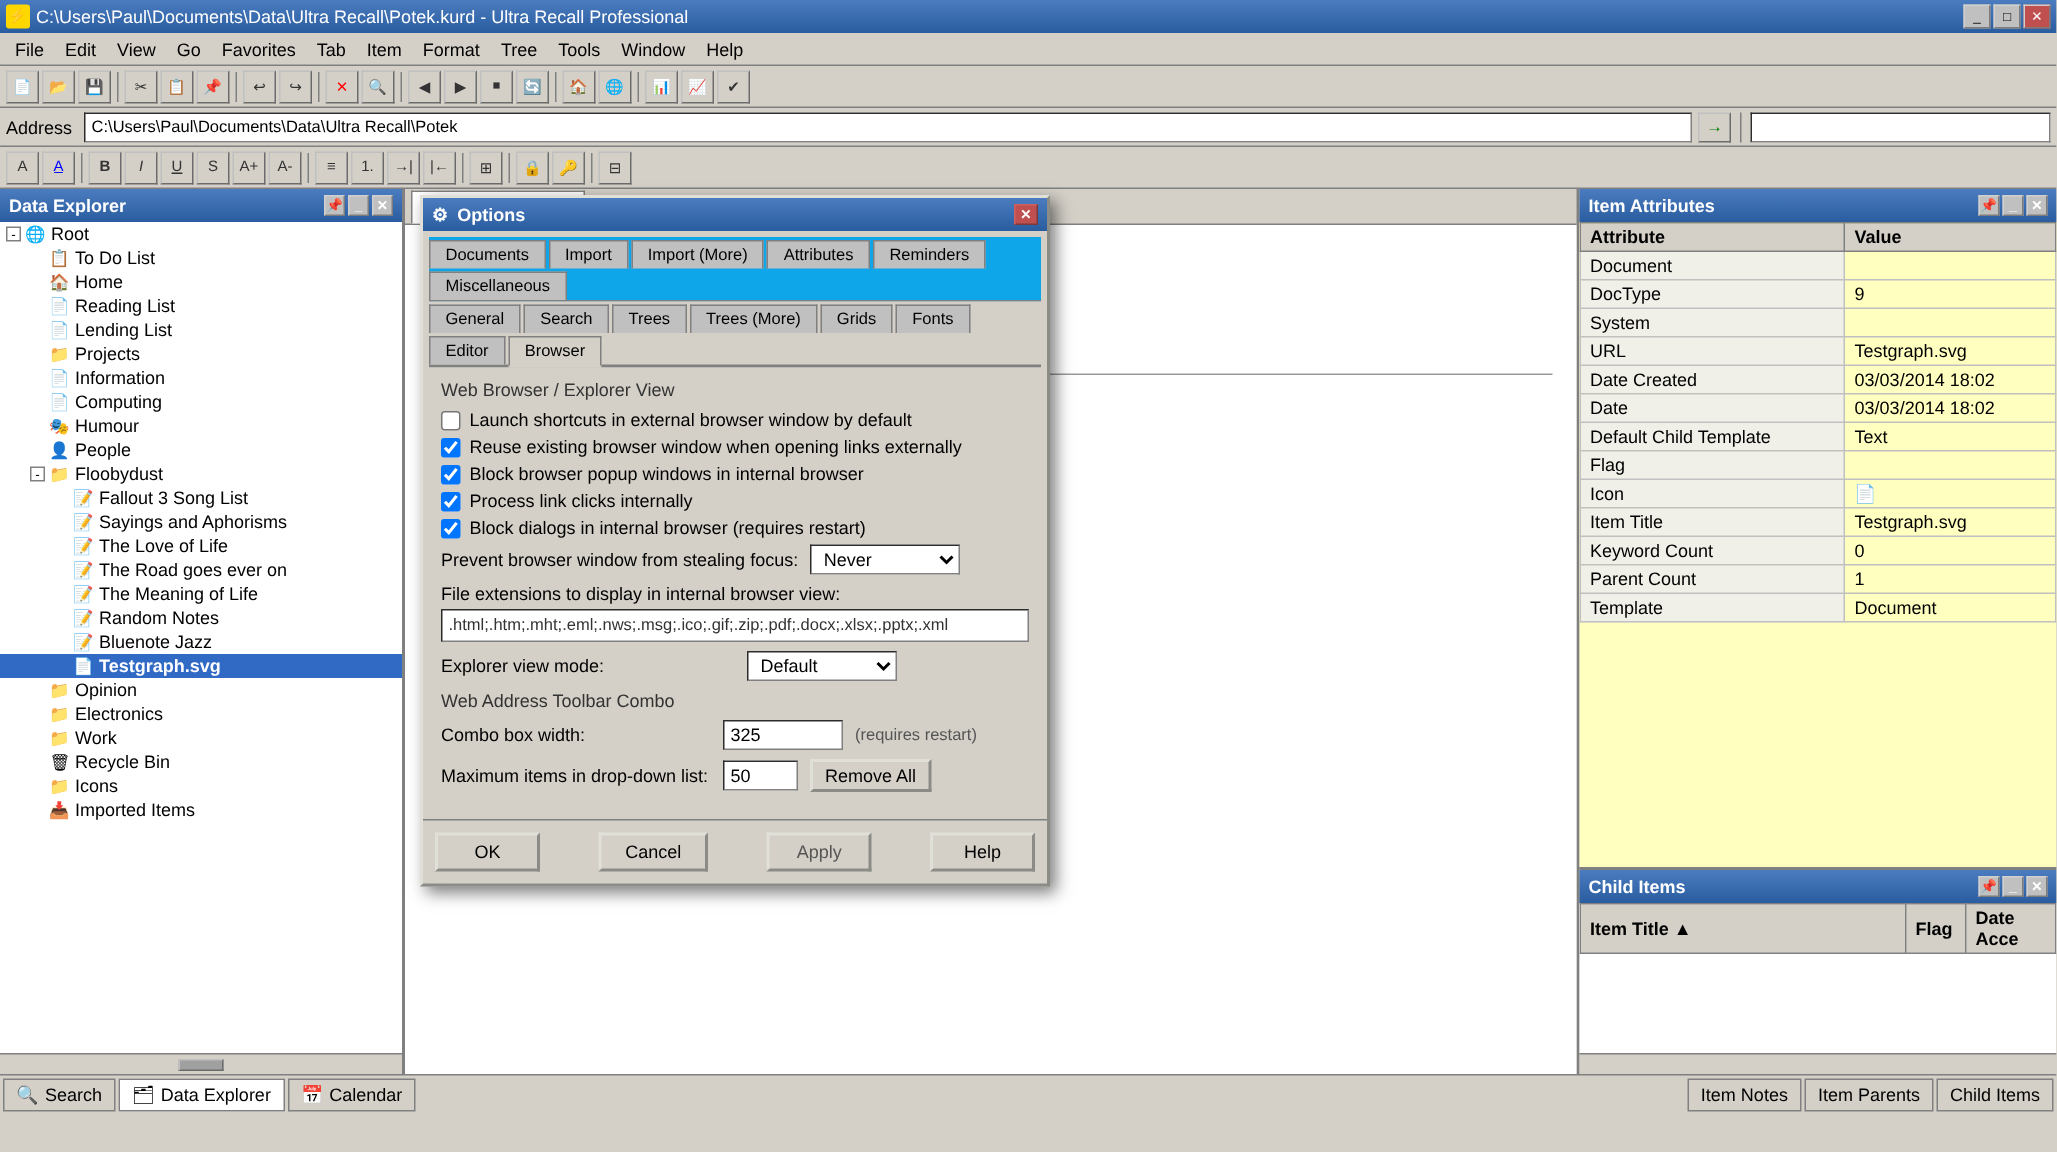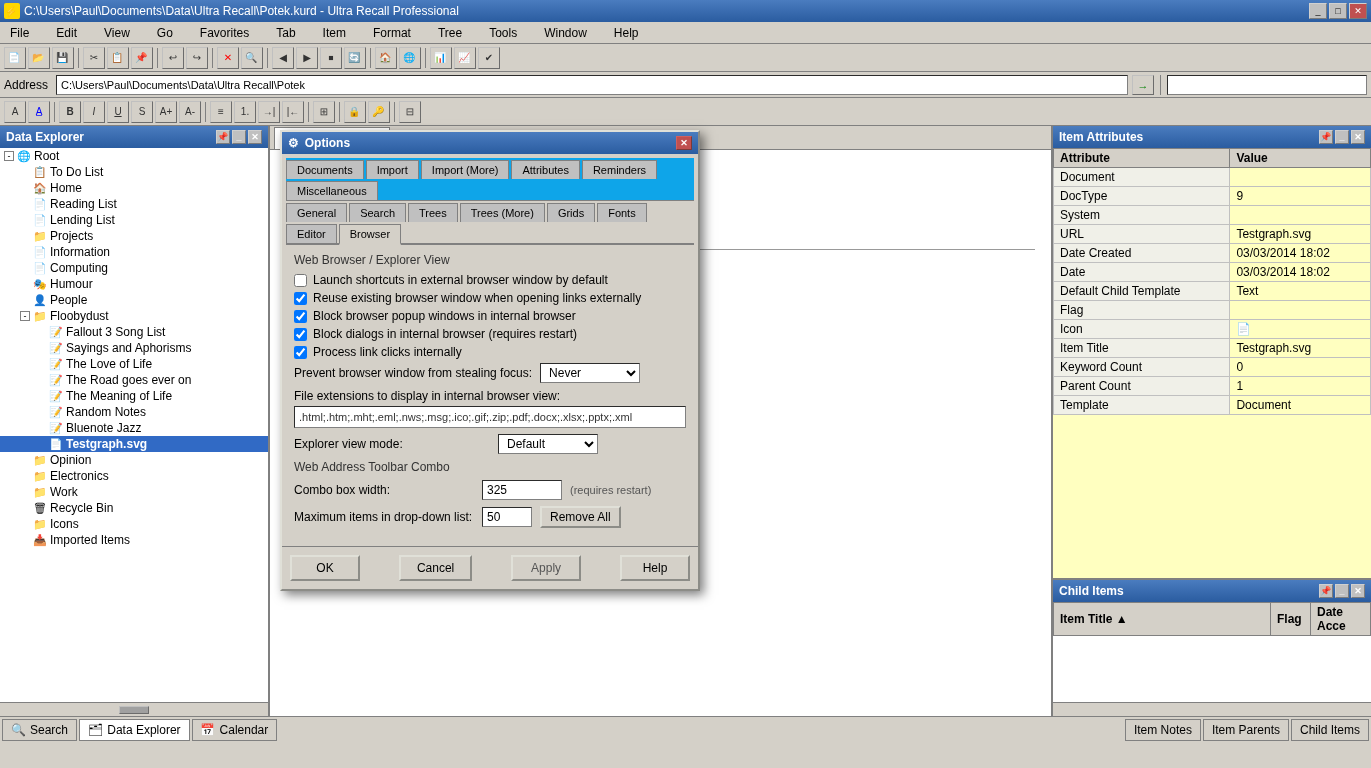--- a/index.html
+++ b/index.html
@@ -21,21 +21,21 @@
     .title-bar-controls { display: flex; gap: 2px; }
     .title-btn { width: 18px; height: 16px; background: #c0c0c0; border: 1px outset #d0d0d0; font-size: 9px; display: flex; align-items: center; justify-content: center; cursor: pointer; color: black; }
 
     
     .menu-bar {
       background: #d4d0c8;
       height: 22px;
       display: flex;
       align-items: center;
       padding: 0 4px;
-      gap: 15px;
+      gap: 2px;
       border-bottom: 1px solid #808080;
     }
     .menu-item { padding: 2px 6px; cursor: pointer; font-size: 12px; }
 
     
     .toolbar {
       background: #d4d0c8;
       height: 28px;
       display: flex;
       align-items: center;
@@ -785,26 +785,26 @@
         </div>
         <div class="checkbox-row">
           <input type="checkbox" id="cb2" checked="" style="">
           <label for="cb2">Reuse existing browser window when opening links externally</label>
         </div>
         <div class="checkbox-row">
           <input type="checkbox" id="cb3" checked="" style="">
           <label for="cb3">Block browser popup windows in internal browser</label>
         </div>
         <div class="checkbox-row">
+          <input type="checkbox" id="cb5" checked="" style="">
+          <label for="cb5">Process link clicks internally</label>
+        </div>
+        <div class="checkbox-row">
           <input type="checkbox" id="cb4" checked="" style="">
           <label for="cb4">Block dialogs in internal browser (requires restart)</label>
-        </div>
-        <div class="checkbox-row">
-          <input type="checkbox" id="cb5" checked="" style="">
-          <label for="cb5">Process link clicks internally</label>
         </div>
 
         <div class="field-row">
           <span class="field-label">Prevent browser window from stealing focus:</span>
           <select class="select-input" style="width:100px;">
             <option>Never</option>
             <option>Always</option>
           </select>
         </div>
 

